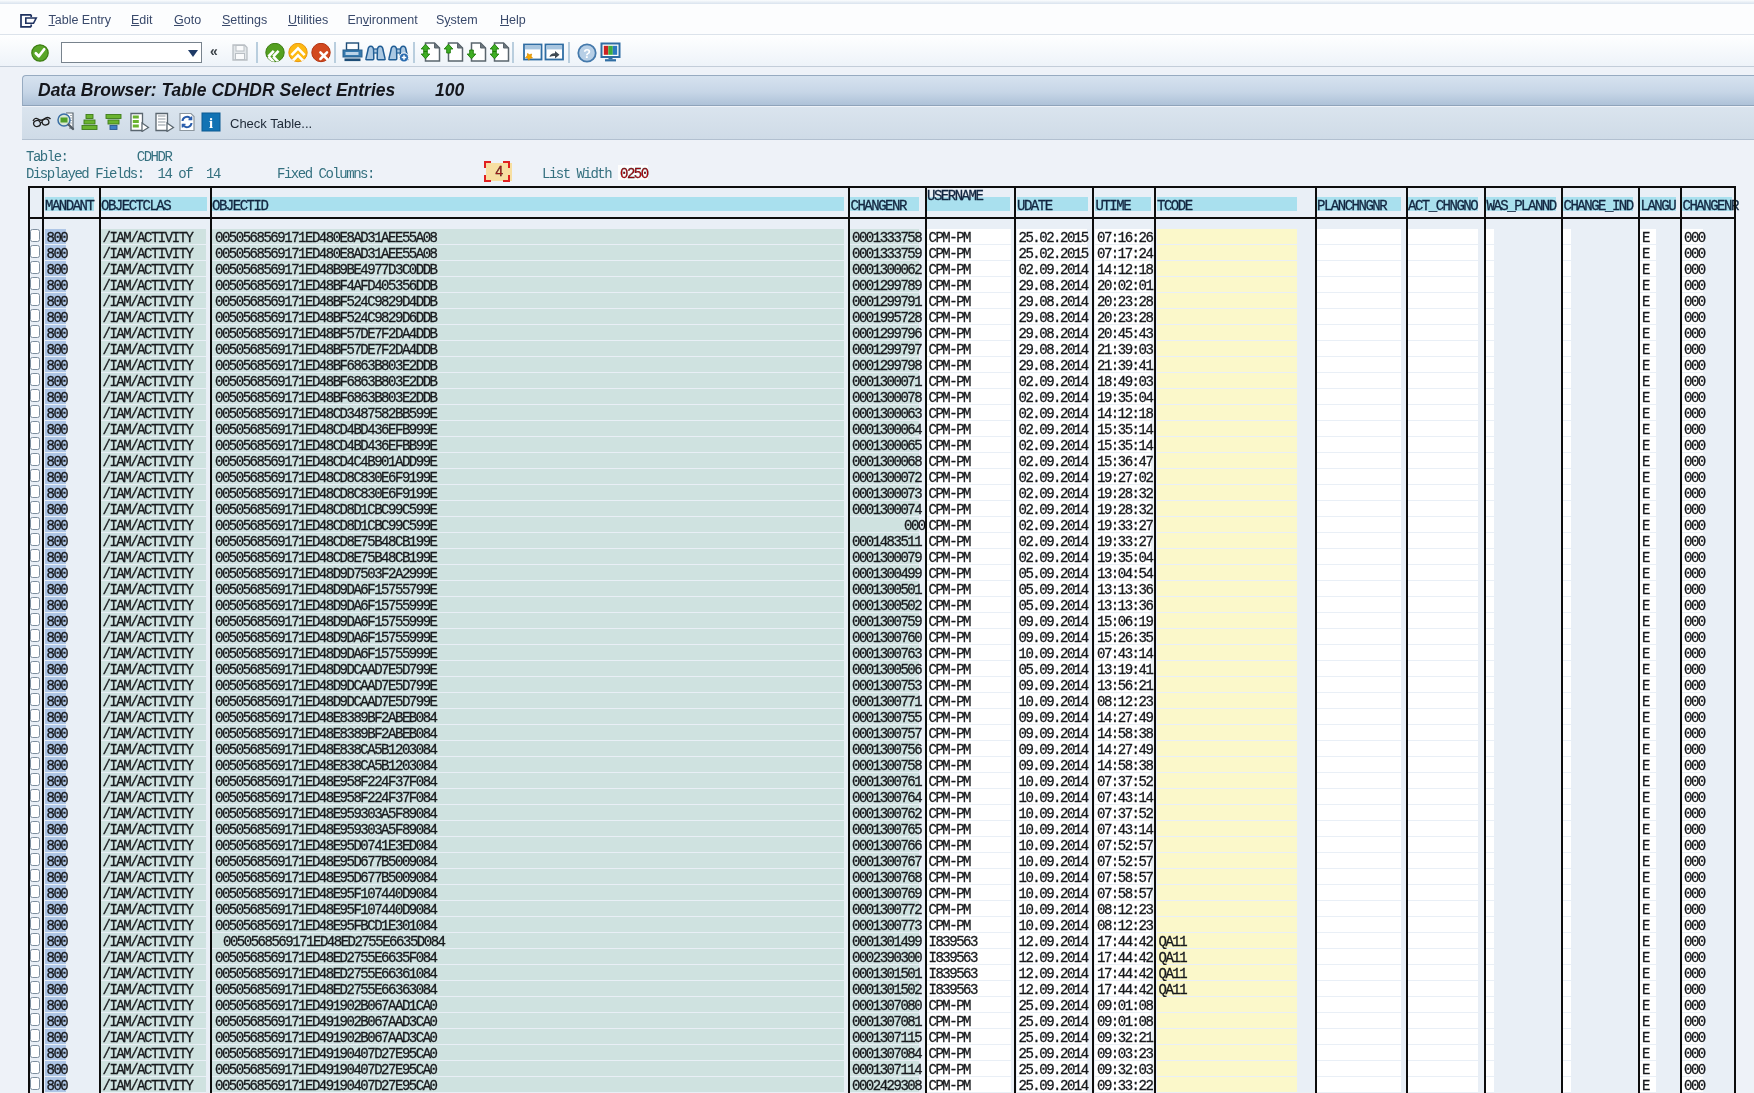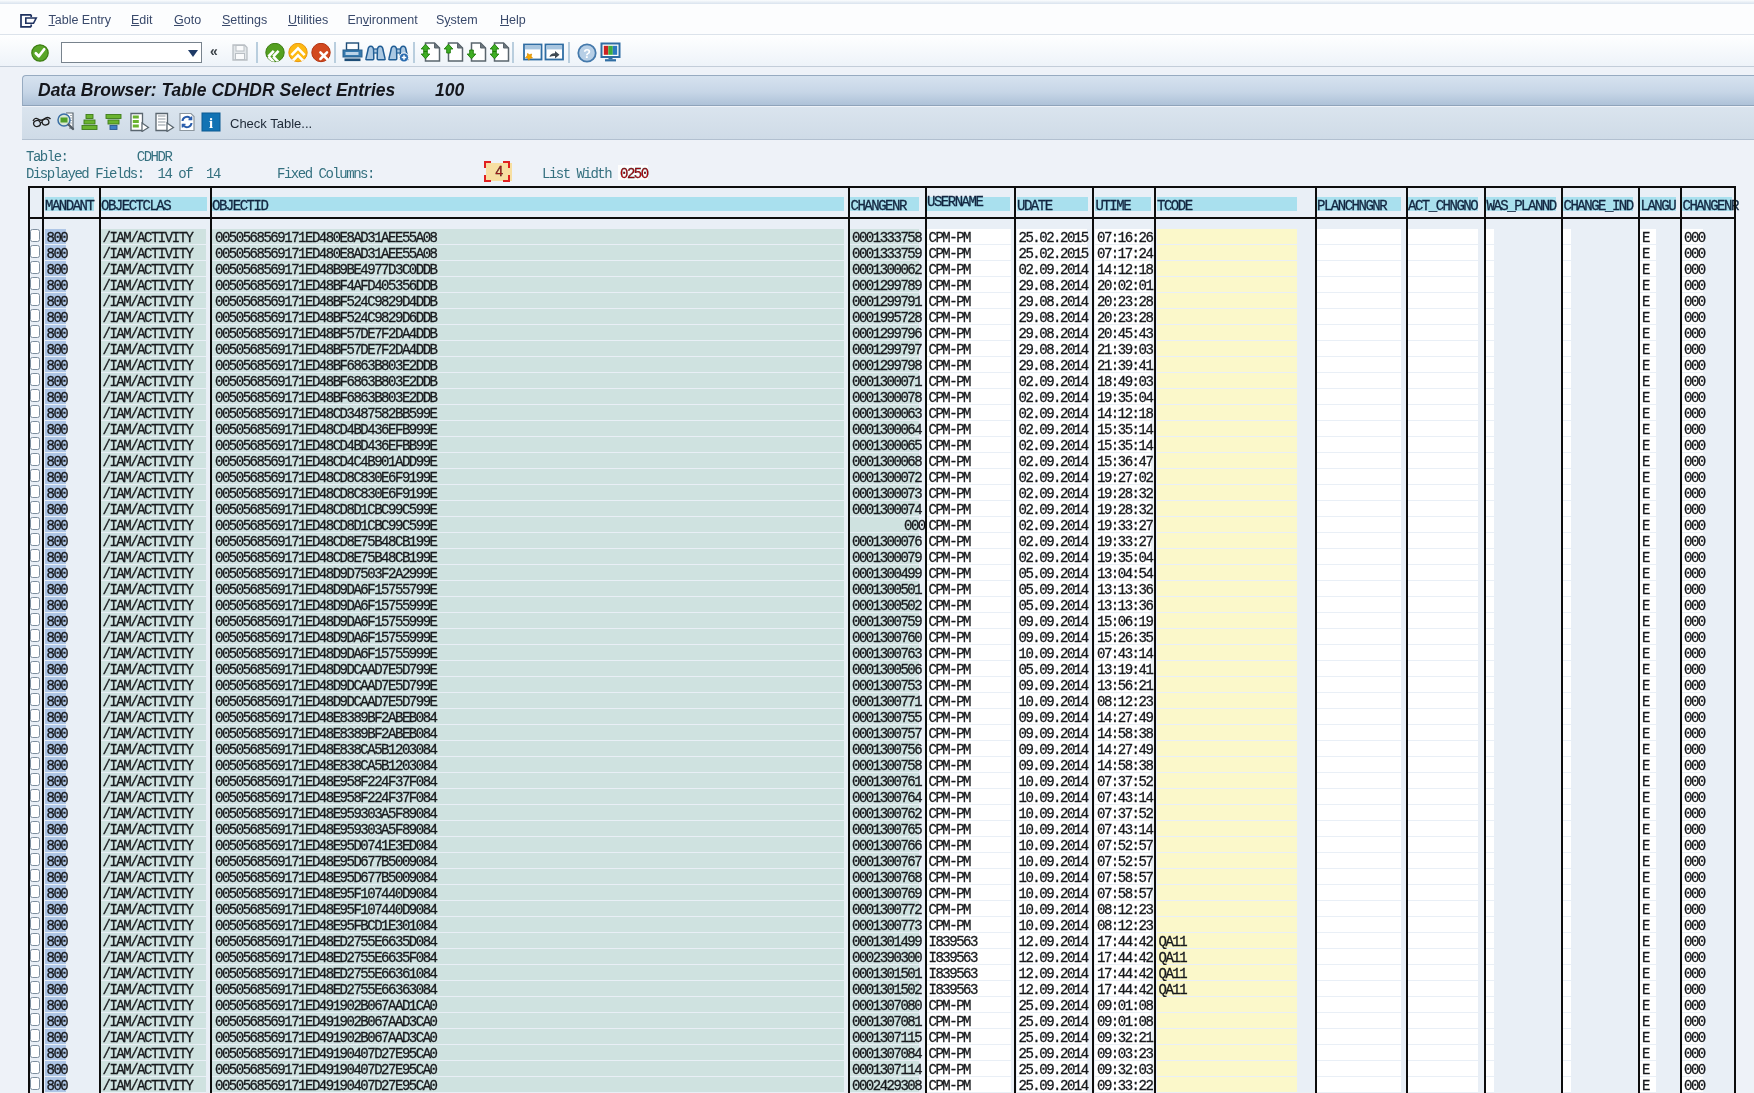--- a/index.html
+++ b/index.html
@@ -199,21 +199,21 @@
 <div class="abs" style="left:28px;top:217px;width:1708px;height:2px;background:#0d0d0d"></div>
 <div class="abs" style="left:44.5px;top:197px;width:49px;height:14px;background:#a9e0ee"></div>
 <div class="hd abs" style="left:45.0px;top:199px">MANDANT</div>
 <div class="abs" style="left:100.5px;top:197px;width:106px;height:14px;background:#a9e0ee"></div>
 <div class="hd abs" style="left:101.0px;top:199px">OBJECTCLAS</div>
 <div class="abs" style="left:211.5px;top:197px;width:632px;height:14px;background:#a9e0ee"></div>
 <div class="hd abs" style="left:212.0px;top:199px">OBJECTID</div>
 <div class="abs" style="left:850px;top:197px;width:69px;height:14px;background:#a9e0ee"></div>
 <div class="hd abs" style="left:850.5px;top:199px">CHANGENR</div>
 <div class="abs" style="left:926.5px;top:197px;width:83px;height:14px;background:#a9e0ee"></div>
-<div class="hd abs" style="left:927.0px;top:195px">USERNAME</div>
+<div class="hd abs" style="left:927.0px;top:189px">USERNAME</div>
 <div class="abs" style="left:1016.5px;top:197px;width:71px;height:14px;background:#a9e0ee"></div>
 <div class="hd abs" style="left:1017.0px;top:199px">UDATE</div>
 <div class="abs" style="left:1095px;top:197px;width:56px;height:14px;background:#a9e0ee"></div>
 <div class="hd abs" style="left:1095.5px;top:199px">UTIME</div>
 <div class="abs" style="left:1156.5px;top:197px;width:140px;height:14px;background:#a9e0ee"></div>
 <div class="hd abs" style="left:1157.0px;top:199px">TCODE</div>
 <div class="abs" style="left:1316.5px;top:197px;width:84px;height:14px;background:#a9e0ee"></div>
 <div class="hd abs" style="left:1317.0px;top:199px">PLANCHNGNR</div>
 <div class="abs" style="left:1407.5px;top:197px;width:70px;height:14px;background:#a9e0ee"></div>
 <div class="hd abs" style="left:1408.0px;top:199px">ACT_CHNGNO</div>
@@ -682,21 +682,21 @@
 <div class="stripe" style="left:1682px;top:517px;width:21px;background:#ffffff"></div>
 <div class="mono abs" style="left:1684px;top:519px">000</div>
 <div class="cb" style="left:30px;top:533px"></div>
 <div class="stripe" style="left:44.5px;top:533px;width:21px;background:#aec6e6"></div>
 <div class="mono abs" style="left:46.5px;top:535px">800</div>
 <div class="stripe" style="left:100.5px;top:533px;width:105px;background:#cfe2e0"></div>
 <div class="mono abs" style="left:102.5px;top:535px">/IAM/ACTIVITY</div>
 <div class="stripe" style="left:211.5px;top:533px;width:632px;background:#cfe2e0"></div>
 <div class="mono abs" style="left:215.0px;top:535px">0050568569171ED48CD8E75B48CB199E</div>
 <div class="stripe" style="left:850px;top:533px;width:69px;background:#cfe2e0"></div>
-<div class="mono abs" style="left:852px;top:535px">0001300076</div>
+<div class="mono abs" style="left:852px;top:535px">0001483511</div>
 <div class="stripe" style="left:926.5px;top:533px;width:84px;background:#ffffff"></div>
 <div class="mono abs" style="left:928.5px;top:535px">CPM-PM</div>
 <div class="stripe" style="left:1016.5px;top:533px;width:70px;background:#ffffff"></div>
 <div class="mono abs" style="left:1018.5px;top:535px">02.09.2014</div>
 <div class="stripe" style="left:1095px;top:533px;width:56px;background:#ffffff"></div>
 <div class="mono abs" style="left:1097px;top:535px">19:33:27</div>
 <div class="stripe" style="left:1156.5px;top:533px;width:140px;background:#fbf8ca"></div>
 <div class="stripe" style="left:1316.5px;top:533px;width:84px;background:#ffffff"></div>
 <div class="stripe" style="left:1407.5px;top:533px;width:70px;background:#ffffff"></div>
 <div class="stripe" style="left:1486px;top:533px;width:8px;background:#ffffff"></div>
@@ -1280,21 +1280,21 @@
 <div class="stripe" style="left:1640px;top:917px;width:16px;background:#ffffff"></div>
 <div class="mono abs" style="left:1642px;top:919px">E</div>
 <div class="stripe" style="left:1682px;top:917px;width:21px;background:#ffffff"></div>
 <div class="mono abs" style="left:1684px;top:919px">000</div>
 <div class="cb" style="left:30px;top:933px"></div>
 <div class="stripe" style="left:44.5px;top:933px;width:21px;background:#aec6e6"></div>
 <div class="mono abs" style="left:46.5px;top:935px">800</div>
 <div class="stripe" style="left:100.5px;top:933px;width:105px;background:#cfe2e0"></div>
 <div class="mono abs" style="left:102.5px;top:935px">/IAM/ACTIVITY</div>
 <div class="stripe" style="left:211.5px;top:933px;width:632px;background:#cfe2e0"></div>
-<div class="mono abs" style="left:215.0px;top:935px">0050568569171ED48ED2755E6635D084</div>
+<div class="mono abs" style="left:223px;top:935px">0050568569171ED48ED2755E6635D084</div>
 <div class="stripe" style="left:850px;top:933px;width:69px;background:#cfe2e0"></div>
 <div class="mono abs" style="left:852px;top:935px">0001301499</div>
 <div class="stripe" style="left:926.5px;top:933px;width:84px;background:#ffffff"></div>
 <div class="mono abs" style="left:928.5px;top:935px">I839563</div>
 <div class="stripe" style="left:1016.5px;top:933px;width:70px;background:#ffffff"></div>
 <div class="mono abs" style="left:1018.5px;top:935px">12.09.2014</div>
 <div class="stripe" style="left:1095px;top:933px;width:56px;background:#ffffff"></div>
 <div class="mono abs" style="left:1097px;top:935px">17:44:42</div>
 <div class="stripe" style="left:1156.5px;top:933px;width:140px;background:#fbf8ca"></div>
 <div class="mono abs" style="left:1158.5px;top:935px">QA11</div>

